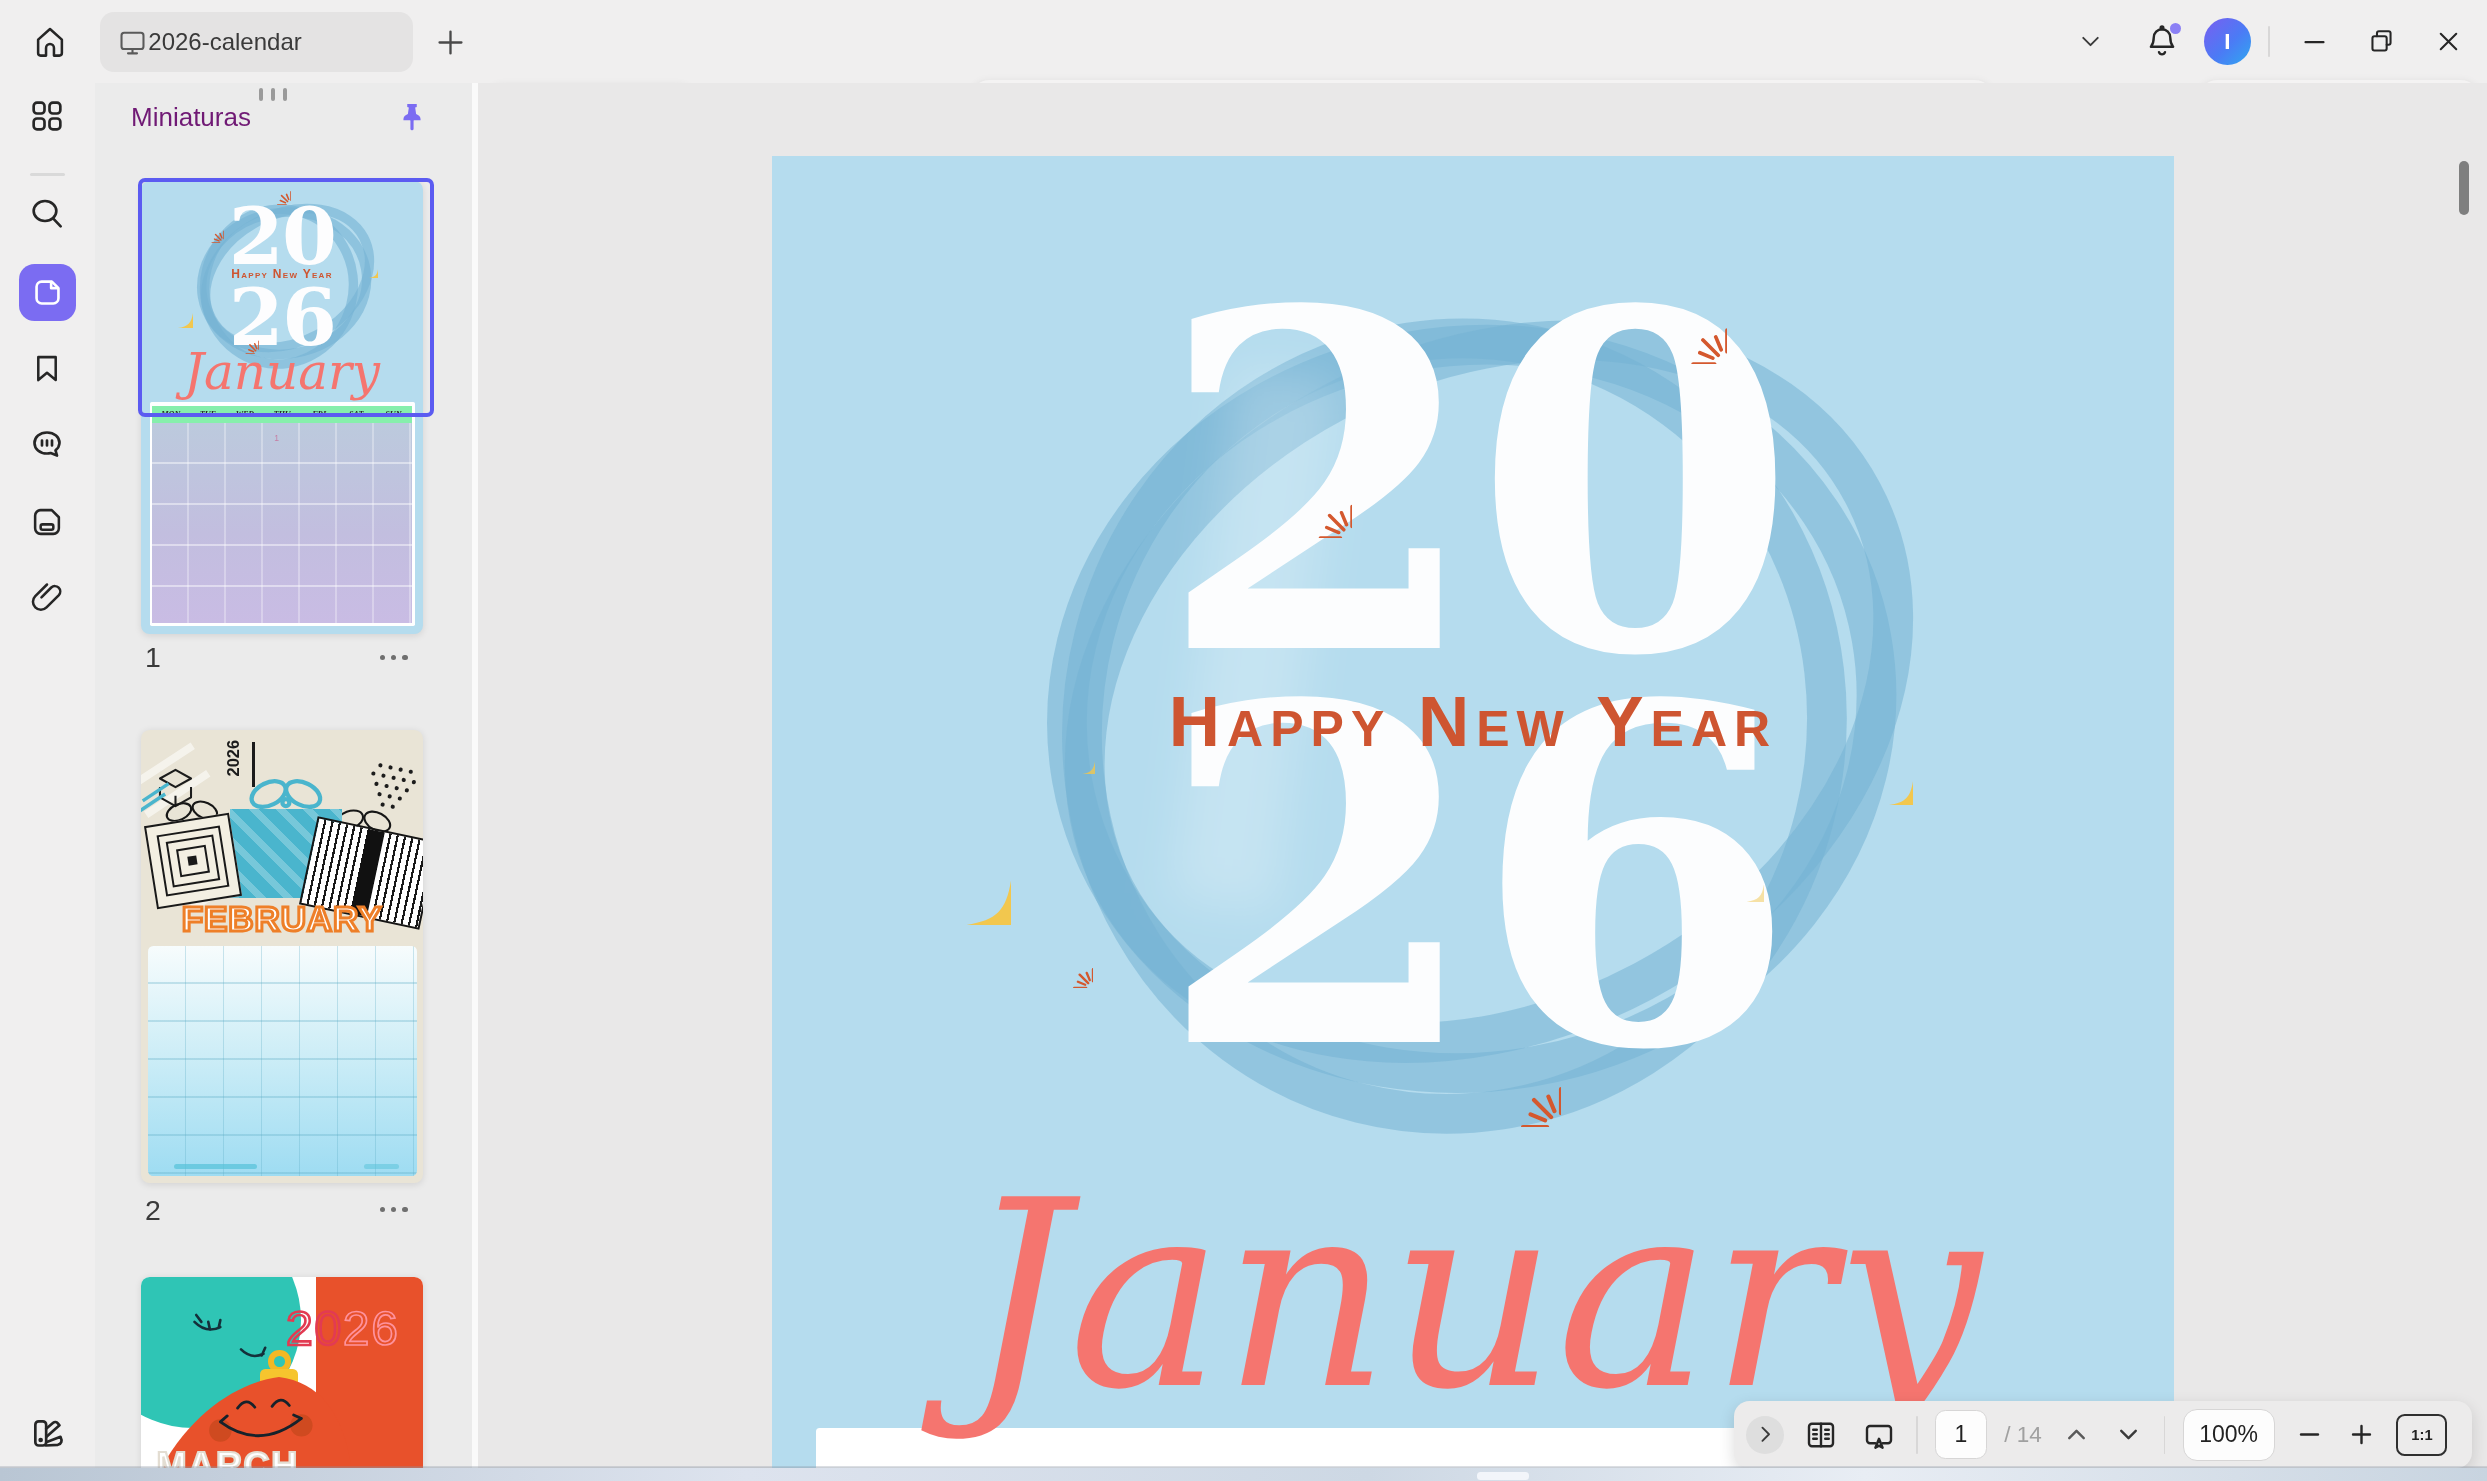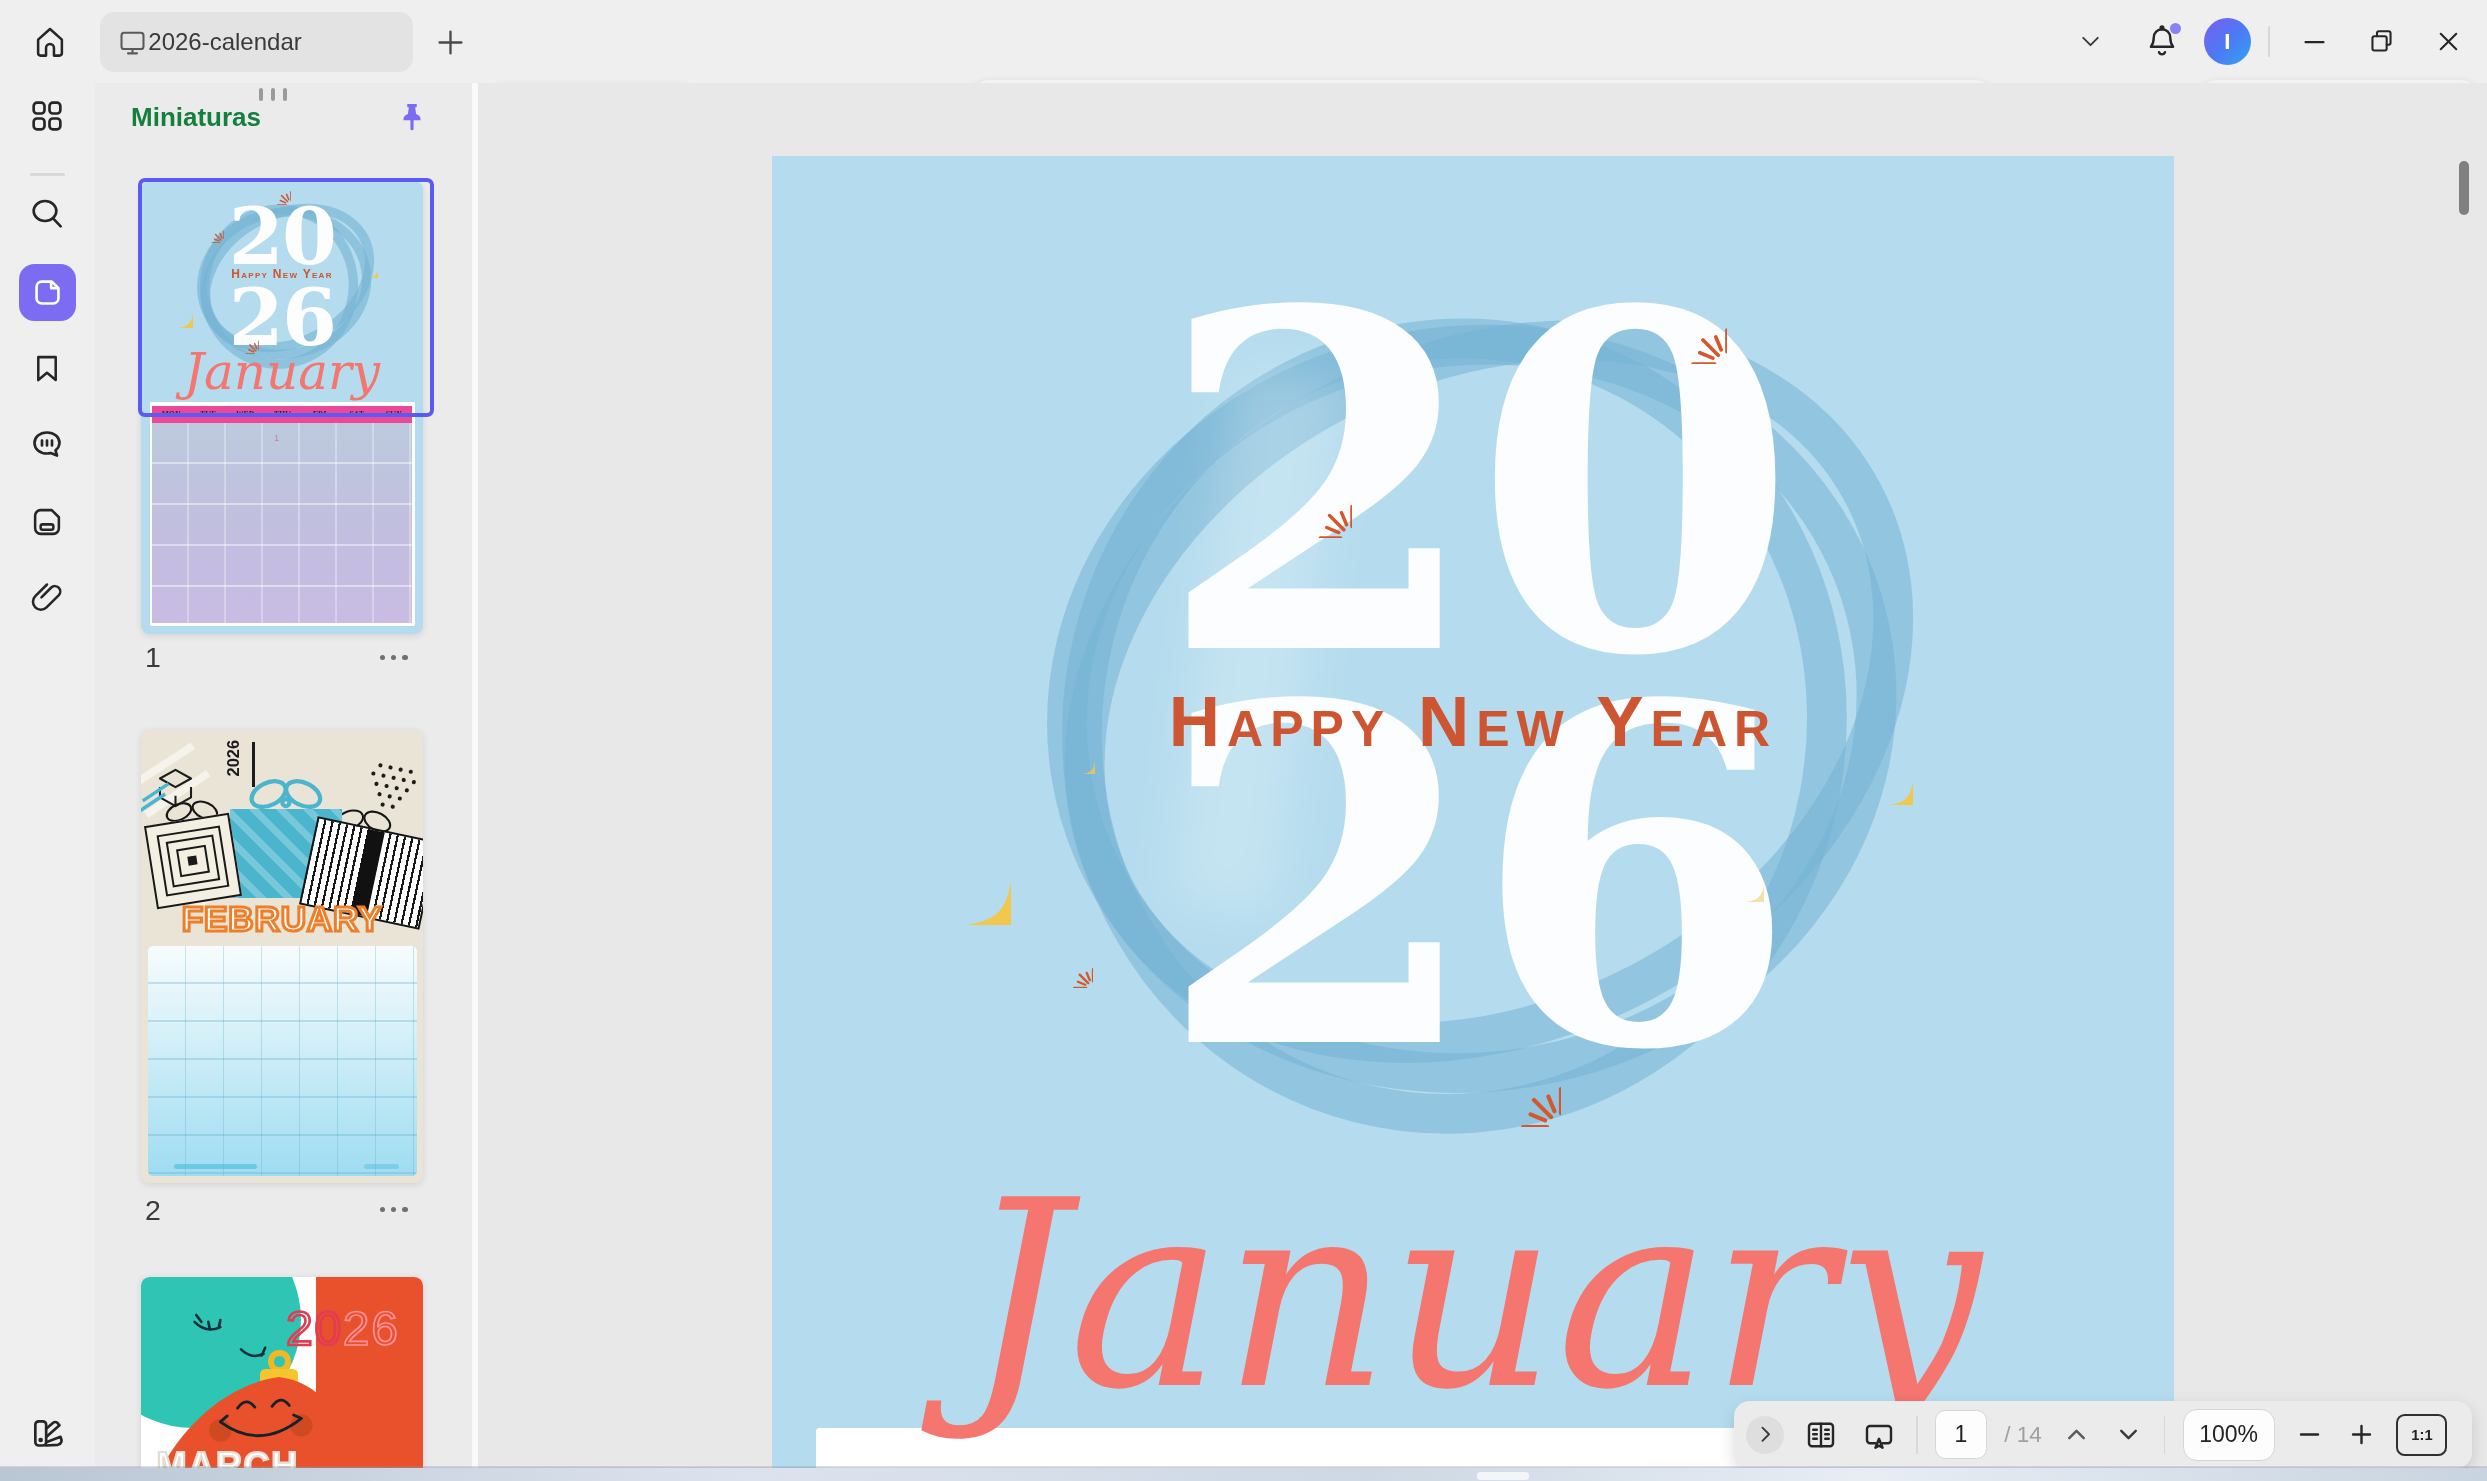--- a/index.html
+++ b/index.html
@@ -31,34 +31,34 @@
   .toolsep{height:41px;}
   .ai-circle{width:45px;height:45px;border-radius:50%;
              background:linear-gradient(140deg,#9a7ff8,#5e8cf6 45%,#2cc4f4);
              display:flex;align-items:center;justify-content:center;}
   
   .side-btn{width:48px;height:48px;left:23px;border-radius:12px;}
   .side-active{left:19px;width:57px;height:57px;border-radius:15.5px;background:var(--accent,#7b6cf2);}
   
   .thumbs{left:95px;top:83px;width:377px;height:1385px;background:#ebebeb;overflow:hidden;}
   .handle-dot{width:4.3px;height:13px;border-radius:2.6px;background:#9a9a9a;}
-  .panel-title{font-size:26px;font-weight:bold;color:#15803d;}
+  .panel-title{font-size:26px;font-weight:normal;color:#701a75;}
   .thumb{width:282px;height:453px;border-radius:8.6px;overflow:hidden;box-shadow:0 1.7px 7px rgba(0,0,0,.10);}
   .page-num{font-size:28.5px;color:#3a3a3a;}
   .more-dots{display:flex;gap:6px;}
   .more-dots i{width:5.2px;height:5.2px;border-radius:50%;background:#6f6f6f;}
   
   .mini-year{width:100%;text-align:center;font-family:"DejaVu Serif",serif;font-weight:bold;
              font-size:79px;line-height:79px;color:#fdfdfe;letter-spacing:-1.7px;}
   .mini-hny{width:100%;text-align:center;font-variant:small-caps;font-weight:bold;font-size:12px;
             letter-spacing:1.3px;color:var(--greeting-orange,#ce5531);}
   .mini-jan{width:100%;text-align:center;font-family:"DejaVu Serif",serif;font-style:italic;
             font-size:50px;color:var(--coral,#f5756f);}
   .mini-card{left:8.6px;top:221px;width:265px;height:224px;background:#fff;border-radius:1.7px;}
-  .mini-days{display:flex;height:24px;margin:3.5px 2.6px 0 2.6px;background:#ec4899;}
+  .mini-days{display:flex;height:24px;margin:3.5px 2.6px 0 2.6px;background:#86efac;}
   .mini-days span{flex:1;text-align:center;font-family:"Liberation Serif",serif;font-weight:bold;
                   font-style:italic;font-size:8.2px;line-height:17.3px;color:#2b2b2b;}
   .mini-grid{position:absolute;left:2.6px;right:2.6px;top:21px;bottom:3.5px;
              background:linear-gradient(180deg,#bccadd 0%,#c2bedf 55%,#c9bce4 100%);
              background-image:
                repeating-linear-gradient(to bottom,transparent 0 39px,rgba(255,255,255,.45) 39px 41px),
                repeating-linear-gradient(to right,transparent 0 35px,rgba(255,255,255,.30) 35px 37px),
                linear-gradient(180deg,#bccadd 0%,#c2bedf 55%,#c9bce4 100%);}
   .sel-border{left:-2.6px;top:-2.6px;width:288px;height:231px;border:4.3px solid var(--selection,#5b5bf1);
               border-radius:7px;pointer-events:none;}

